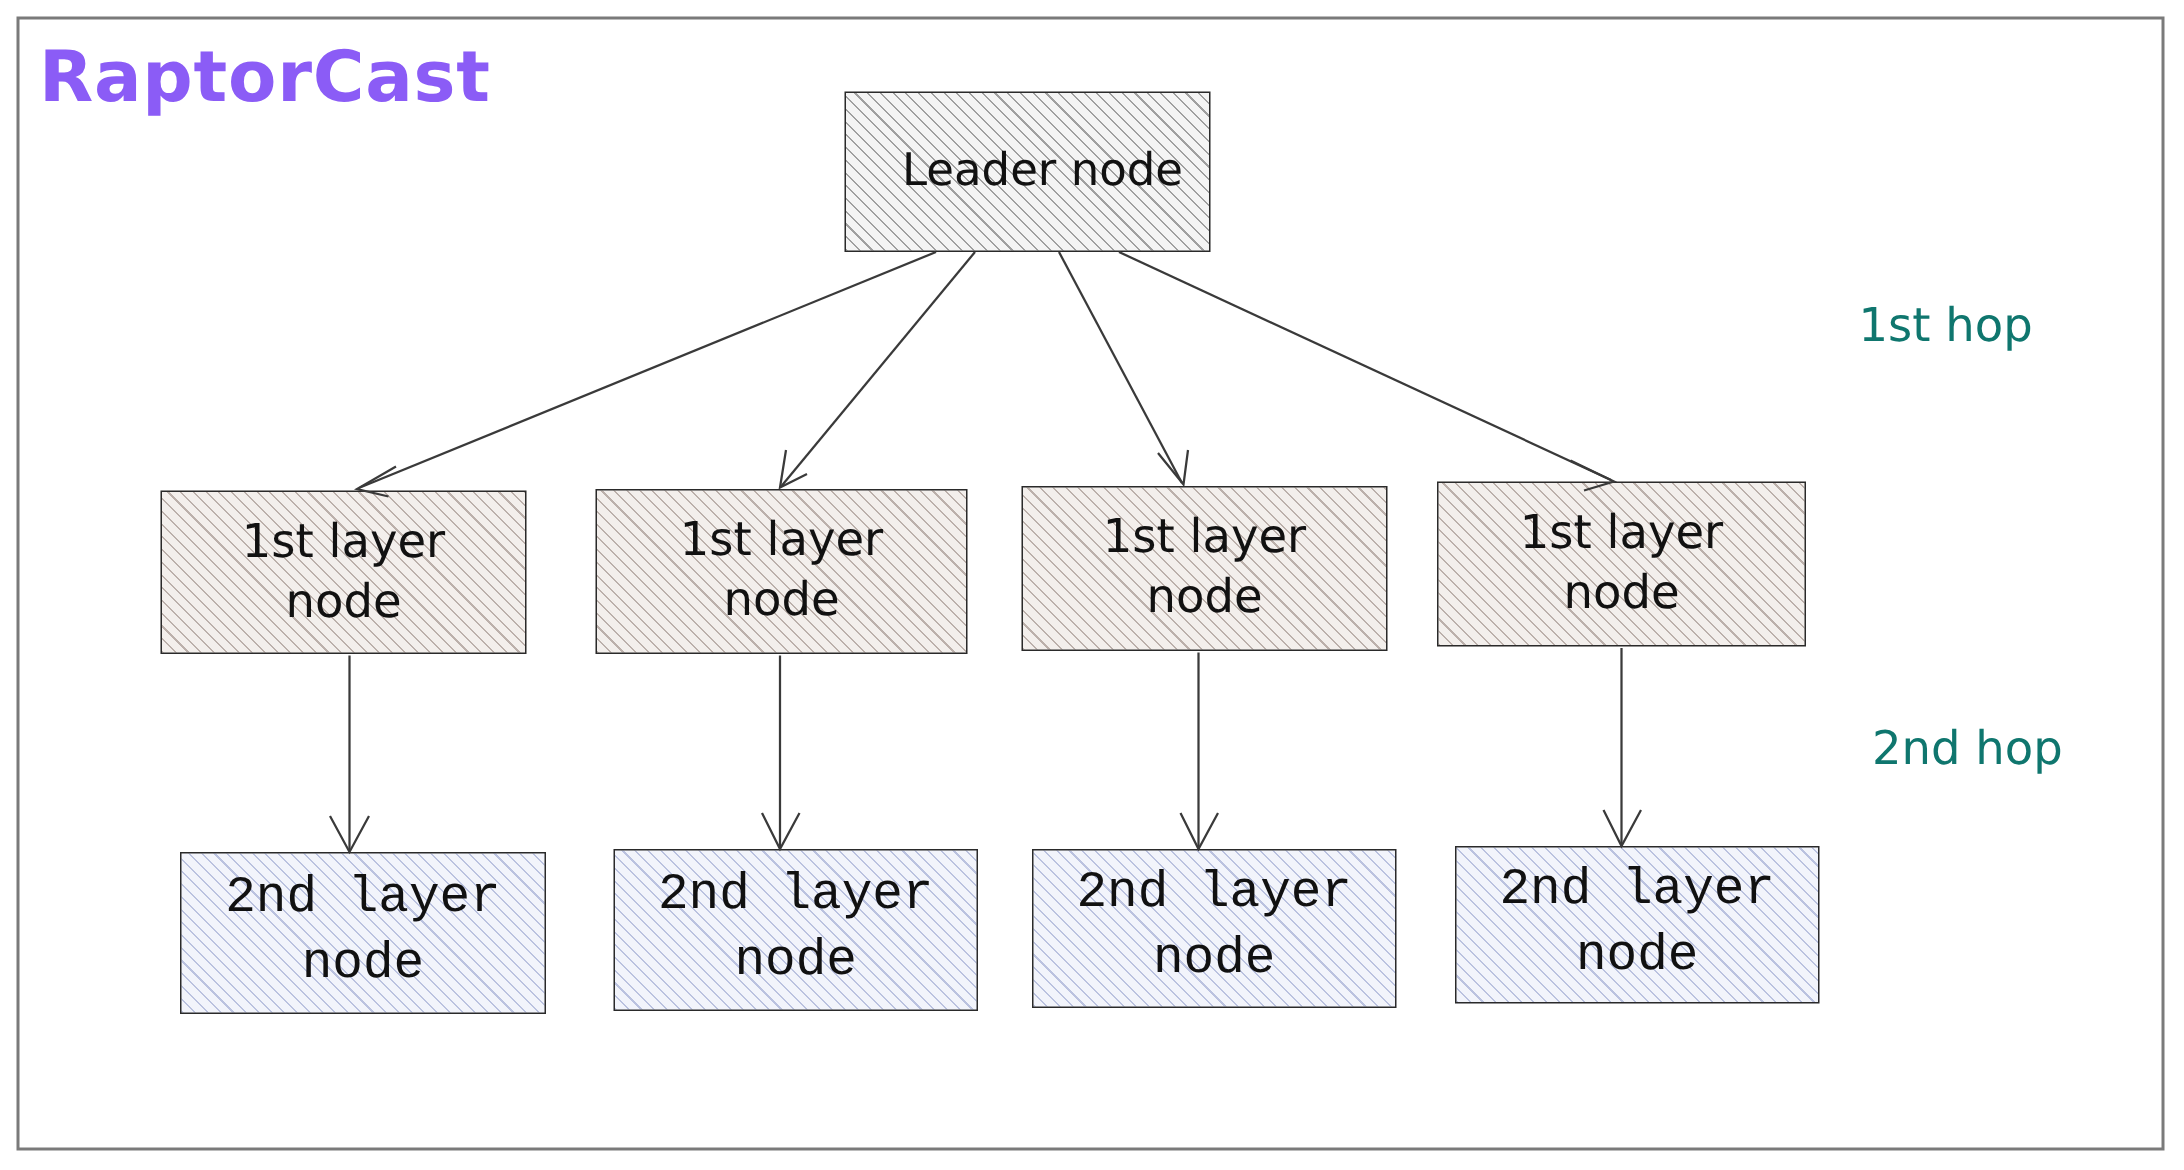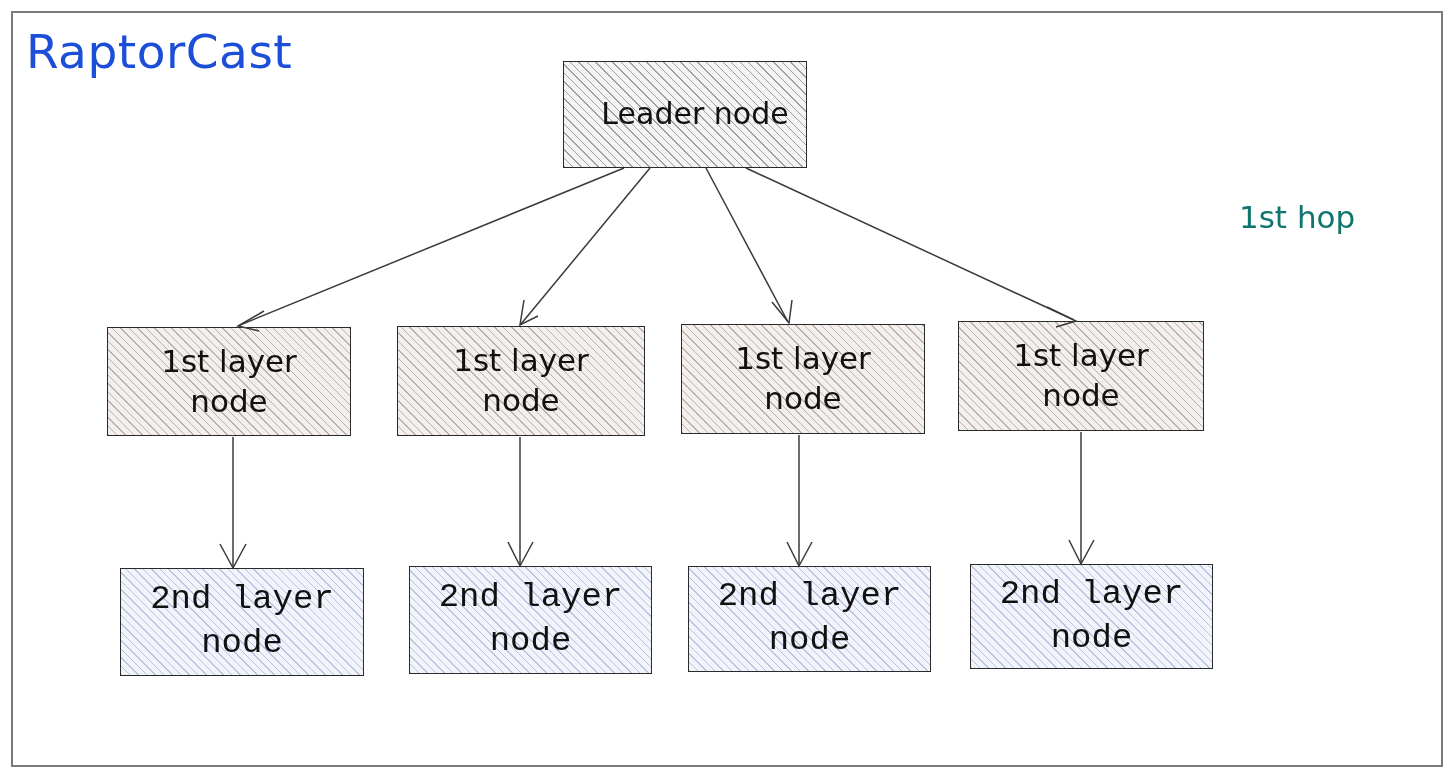--- a/index.html
+++ b/index.html
@@ -33,22 +33,22 @@
     background: #ffffff;
   }
 
   
   #title {
     position: absolute;
     left: 26px;
     top: 24px;
     font-family: "DejaVu Sans", sans-serif;
     font-size: 47px;
-    font-weight: 400;
-    color: #1d4ed8;
+    font-weight: 700;
+    color: #8b5cf6;
     letter-spacing: 0.5px;
     white-space: nowrap;
   }
 
   
   .node {
     position: absolute;
     box-sizing: border-box;
     border: 1.6px solid #2a2a2a;
     display: flex;
@@ -155,20 +155,21 @@
 node</div>
 
   <div class="node node--layer2" style="left:688px; top:566px; width:243px; height:106px;">2nd layer
 node</div>
 
   <div class="node node--layer2" style="left:970px; top:564px; width:243px; height:105px;">2nd layer
 node</div>
 
   <div class="hop-label" style="left:1239px; top:199px;">1st hop</div>
 
+  <div class="hop-label" style="left:1248px; top:481px;">2nd hop</div>
 
   <svg id="arrows" viewBox="0 0 1456 780">
 
     <g>
       <line x1="624" y1="168" x2="240" y2="325"></line>
       <polyline points="264,311 238,326 259,331"></polyline>
     </g>
 
     <g>
       <line x1="650" y1="168" x2="521" y2="324"></line>

